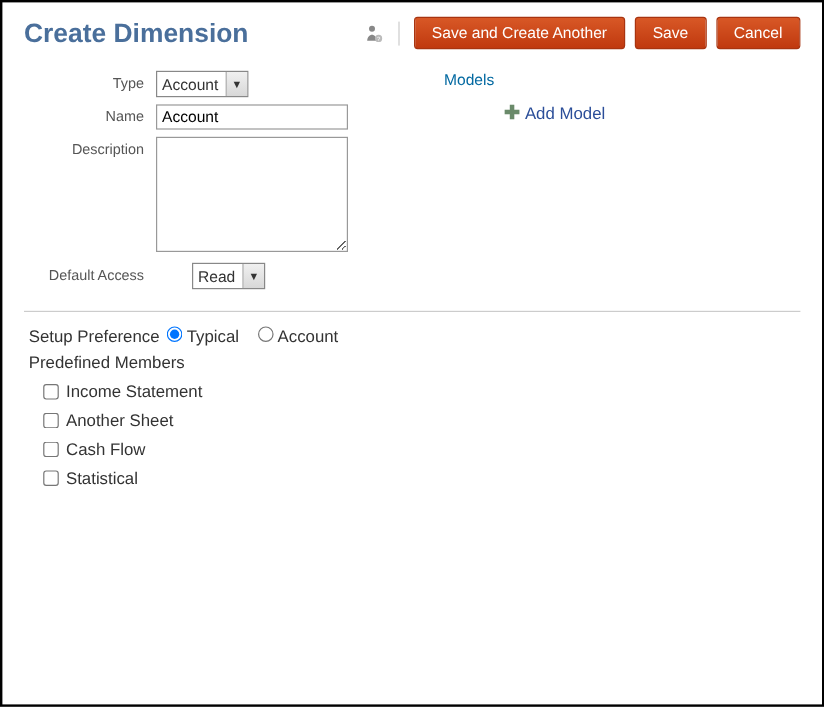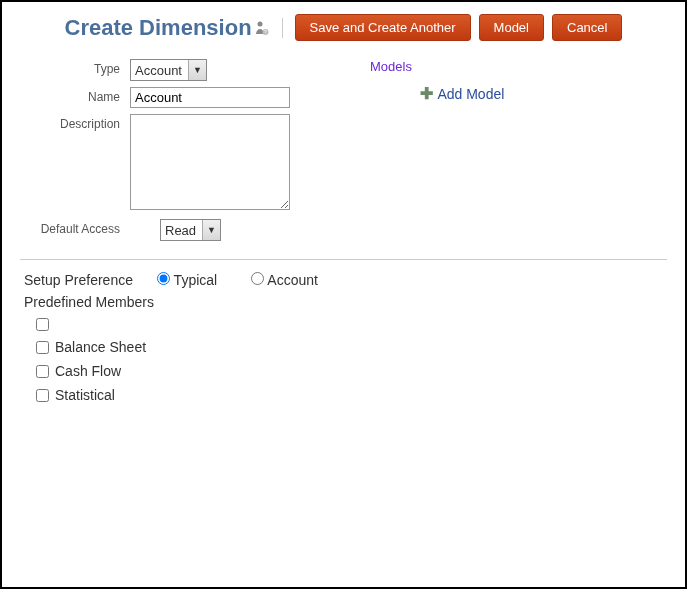--- a/index.html
+++ b/index.html
@@ -8,21 +8,21 @@
       font-size: 13px;
       color: #333;
       background: #fff;
       width: 687px;
       height: 589px;
       border: 2px solid #000;
       padding: 12px 18px;
     }
     .header-row {
       display: flex;
-      justify-content: center;
+      justify-content: space-between;
       align-items: center;
       margin-bottom: 18px;
     }
     .page-title {
       font-size: 22px;
       font-weight: bold;
       color: #4a6f9b;
     }
     .header-actions {
       display: flex;
@@ -105,21 +105,21 @@
       height: 20px;
       background: linear-gradient(#f0f0f0,#d8d8d8);
       border-left: 1px solid #aaa;
       display: flex;
       align-items: center;
       justify-content: center;
       font-size: 9px;
       color: #333;
     }
     .models-title {
-      color: #6d28d9;
+      color: #0369a1;
       font-size: 13px;
       margin-bottom: 10px;
     }
     .add-model {
       color: #2b4e99;
       font-size: 14px;
       cursor: pointer;
       display: inline-flex;
       align-items: center;
       gap: 4px;
@@ -131,21 +131,21 @@
       color: #6a8a6a;
     }
     hr.divider {
       border: none;
       border-top: 1px solid #ccc;
       margin: 12px 0;
     }
     .setup-row {
       display: flex;
       align-items: center;
-      gap: 24px;
+      gap: 6px;
       font-size: 14px;
       color: #333;
       margin-bottom: 6px;
       margin-left: 4px;
     }
     .setup-row label { margin-right: 10px; }
     .section-head {
       font-weight: normal;
       font-size: 14px;
       margin-bottom: 4px;
@@ -172,21 +172,21 @@
     <span class="person-icon">
       <svg viewBox="0 0 16 16" width="16" height="16" fill="#888">
           <circle cx="7" cy="4" r="2.5"></circle>
           <path d="M3 14c0-3 2-5 4-5s4 2 4 5z"></path>
           <circle cx="12.5" cy="12" r="3" fill="#bbb"></circle>
           <text x="12.5" y="14" font-size="5" text-anchor="middle" fill="#fff">?</text>
         </svg>
     </span>
     <div class="vsep"></div>
     <button class="btn">Save and Create Another</button>
-    <button class="btn">Model</button>
+    <button class="btn">Save</button>
     <button class="btn">Cancel</button>
   </div>
 </div>
 
 <div class="main-flex">
   <div class="left-col">
     <div class="form-row">
       <div class="form-label">Type</div>
       <div class="form-ctrl">
         <div class="select-wrap">
@@ -238,24 +238,25 @@
   <label>
     <input type="radio" name="setup" style="">
     <span>Account</span>
   </label>
 </div>
 
 <div class="section-head">Predefined Members</div>
 <div class="chk-list">
   <div class="chk-item">
     <input type="checkbox" style="">
-  </div>
-  <div class="chk-item">
-    <input type="checkbox" style="">
-    <span>Balance Sheet</span>
+    <span>Income Statement</span>
+  </div>
+  <div class="chk-item">
+    <input type="checkbox" style="">
+    <span>Another Sheet</span>
   </div>
   <div class="chk-item">
     <input type="checkbox" style="">
     <span>Cash Flow</span>
   </div>
   <div class="chk-item">
     <input type="checkbox" style="">
     <span>Statistical</span>
   </div>
 </div>

